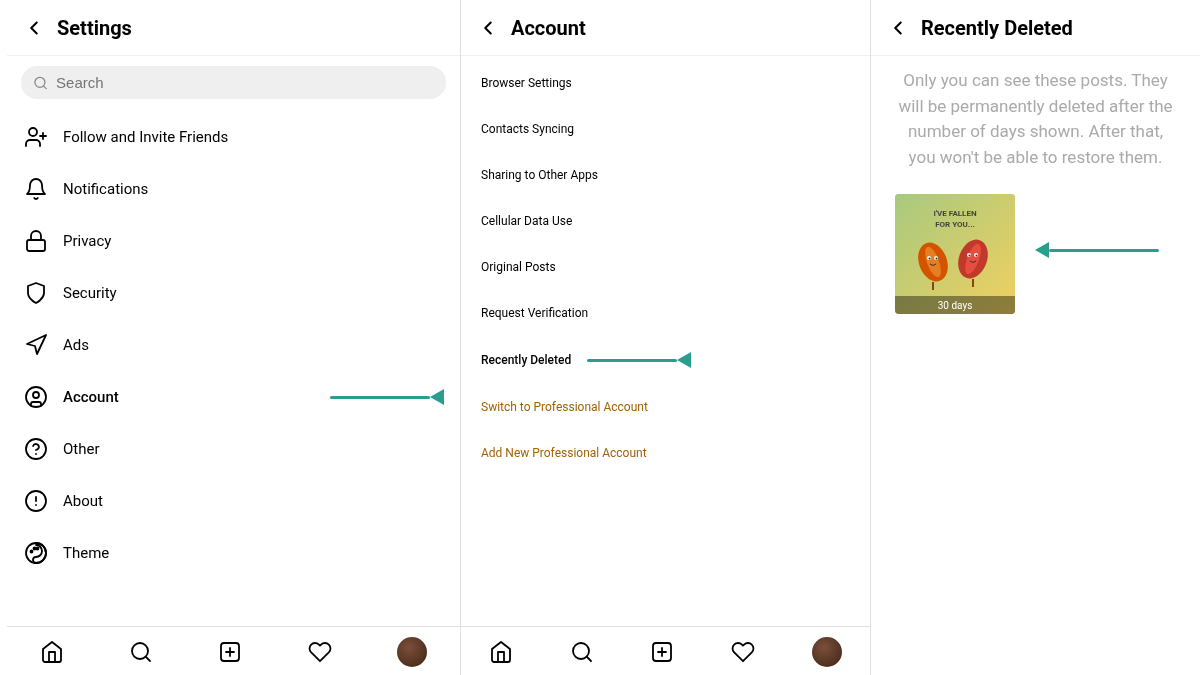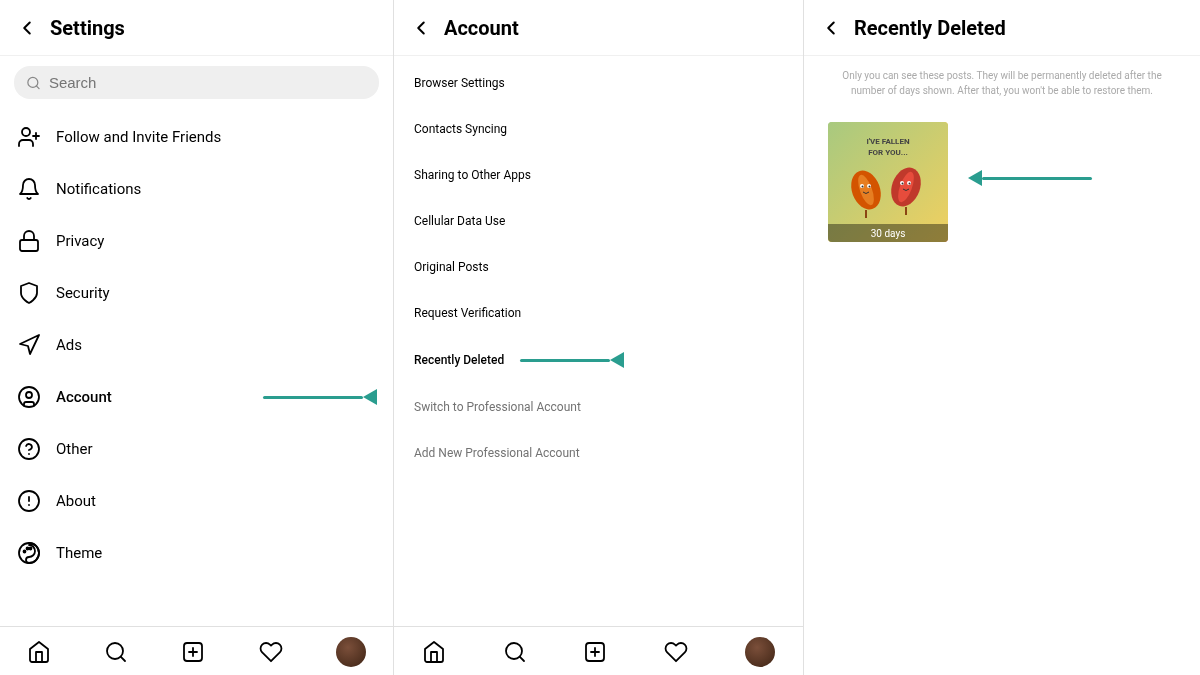--- a/index.html
+++ b/index.html
@@ -12,21 +12,21 @@
       overflow: hidden;
     }
 
     
     .panel {
       display: flex;
       flex-direction: column;
       height: 675px;
       border-right: 1px solid #e0e0e0;
     }
-    .panel-left { width: 394px; }
+    .panel-left { width: 454px; margin-left: 7px; }
     .panel-mid { width: 410px; }
     .panel-right { flex: 1; border-right: none; }
 
     
     .panel-header {
       display: flex;
       align-items: center;
       padding: 14px 16px;
       gap: 12px;
       border-bottom: 1px solid #f0f0f0;
@@ -126,29 +126,29 @@
     }
     .account-item {
       display: flex;
       align-items: center;
       padding: 16px 20px;
       font-size: 12px;
       color: #000;
       cursor: pointer;
       position: relative;
     }
-    .account-item.blue-link { color: #737373; align-items: flex-end; }
+    .account-item.blue-link { color: #a16207; align-items: flex-end; }
     .account-item.highlighted-item {
       font-weight: 500;
     }
 
     
     .rd-info {
       padding: 12px 24px 16px;
-      font-size: 10px;
+      font-size: 17px;
       color: #aaa;
       text-align: center;
       line-height: 1.5;
     }
     .rd-content {
       flex: 1;
       display: flex;
       align-items: flex-start;
       padding: 8px 24px;
       gap: 20px;

